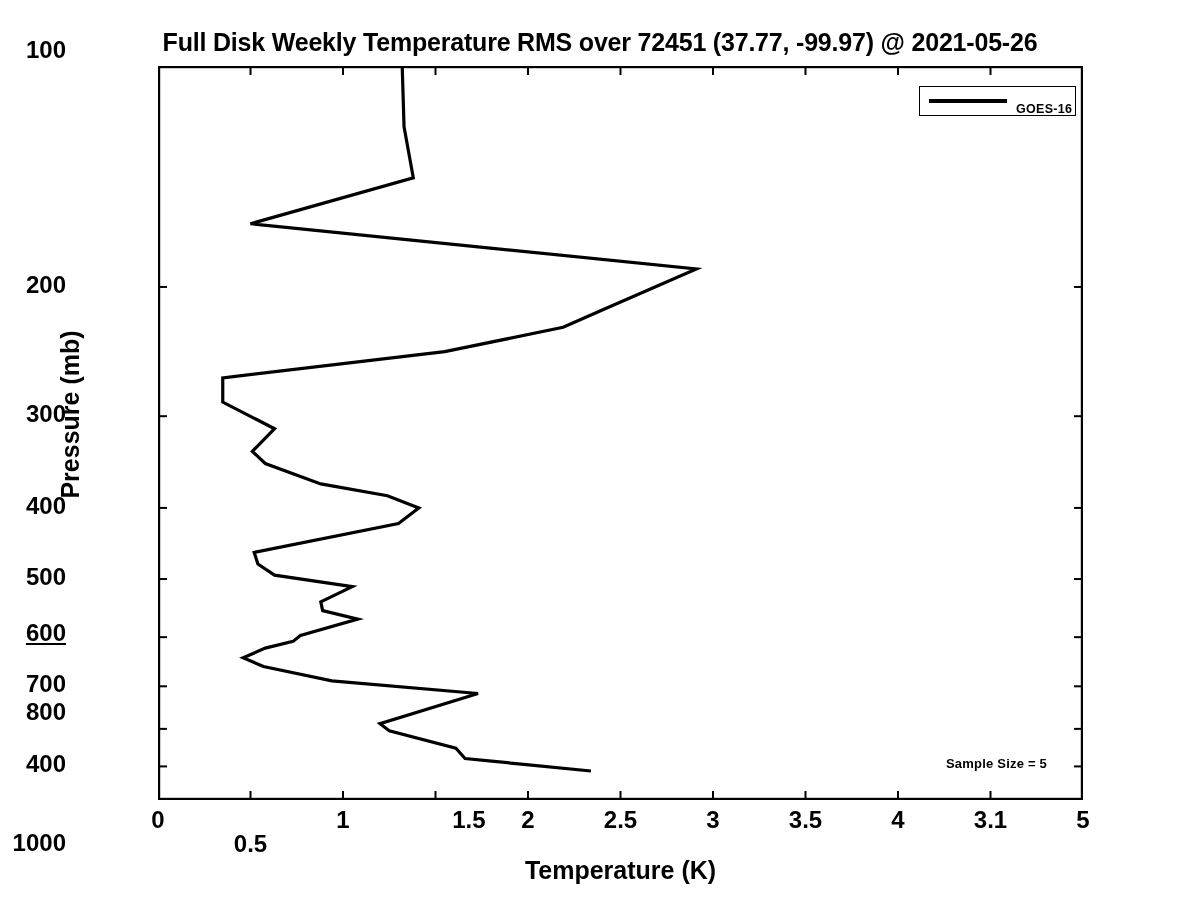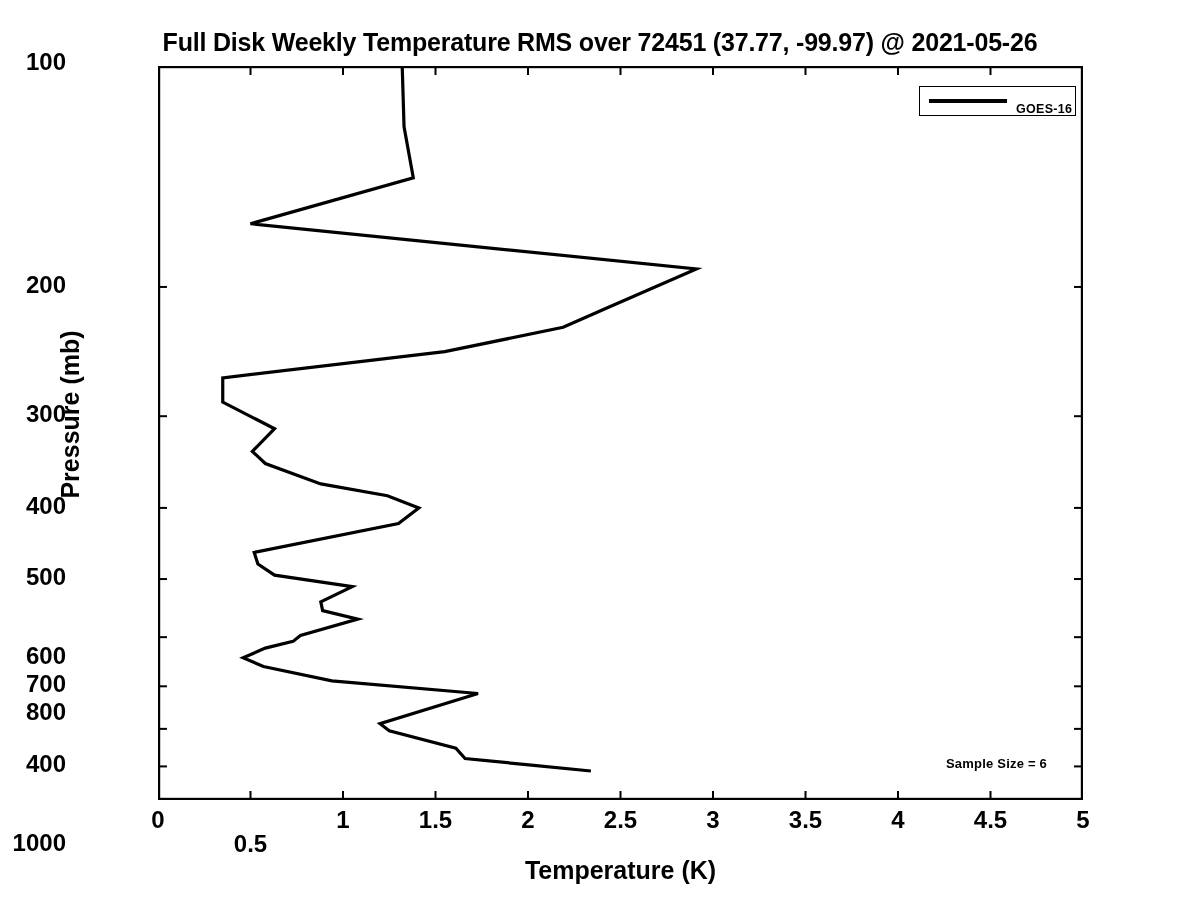--- a/index.html
+++ b/index.html
@@ -55,42 +55,42 @@
 
 <div id="figure">
 
   <div class="fig-title">Full Disk Weekly Temperature RMS over 72451 (37.77, -99.97) @ 2021-05-26</div>
 
   <div class="axis-label-y">Pressure (mb)</div>
 
   <div class="axis-label-x">Temperature (K)</div>
 
   <div id="ytick-labels">
-      <div class="tick-label-y" style="top: 48px;">100</div>
+      <div class="tick-label-y" style="top: 36px;">100</div>
       <div class="tick-label-y" style="top: 270.956px;">200</div>
       <div class="tick-label-y" style="top: 400.207px;">300</div>
       <div class="tick-label-y" style="top: 491.912px;">400</div>
       <div class="tick-label-y" style="top: 563.044px;">500</div>
-      <div class="tick-label-y" style="top: 642px;">600</div>
+      <div class="tick-label-y" style="top: 619px; text-decoration: underline;">600</div>
       <div class="tick-label-y" style="top: 670.302px;">700</div>
       <div class="tick-label-y" style="top: 698px; text-align: center;">800</div>
       <div class="tick-label-y" style="top: 750.414px;">400</div>
       <div class="tick-label-y" style="top: 810px; margin-top: 19px;">1000</div>
     </div>
   <div id="xtick-labels">
       <div class="tick-label-x" style="left: 108px; width: 100px;">0</div>
       <div class="tick-label-x" style="left: 200.5px; width: 100px; margin-top: 24px;">0.5</div>
       <div class="tick-label-x" style="left: 293px; width: 100px;">1</div>
-      <div class="tick-label-x" style="left: 385.5px; width: 100px;">1.5</div>
+      <div class="tick-label-x" style="left: 385.5px; width: 100px; text-align: right;">1.5</div>
       <div class="tick-label-x" style="left: 478px; width: 100px;">2</div>
       <div class="tick-label-x" style="left: 570.5px; width: 100px;">2.5</div>
       <div class="tick-label-x" style="left: 663px; width: 100px;">3</div>
       <div class="tick-label-x" style="left: 755.5px; width: 100px;">3.5</div>
       <div class="tick-label-x" style="left: 848px; width: 100px;">4</div>
-      <div class="tick-label-x" style="left: 940.5px; width: 100px;">4.5</div>
+      <div class="tick-label-x" style="left: 940.5px; width: 100px;">3.1</div>
       <div class="tick-label-x" style="left: 1033px; width: 100px;">5</div>
     </div>
 
   <div class="plot-area">
     <svg id="plot-svg" width="925" height="734" viewBox="0 0 925 734">
         <rect x="1.1" y="1.1" width="922.8" height="731.8" fill="none" stroke="#000" stroke-width="2.2"></rect>
         <line x1="0" y1="0" x2="9" y2="0" stroke="#000" stroke-width="2"></line>
         <line x1="925" y1="0" x2="916" y2="0" stroke="#000" stroke-width="2"></line>
         <line x1="0" y1="220.95601681736224" x2="9" y2="220.95601681736224" stroke="#000" stroke-width="2"></line>
         <line x1="925" y1="220.95601681736224" x2="916" y2="220.95601681736224" stroke="#000" stroke-width="2"></line>
@@ -134,15 +134,15 @@
         <line x1="925" y1="0" x2="925" y2="9" stroke="#000" stroke-width="2"></line>
         <polyline points="244.20,0.00 246.05,60.76 255.30,111.78 92.50,157.70 538.35,202.92 447.70,242.52 405.15,261.32 286.75,285.65 64.75,311.86 64.75,336.09 116.55,362.71 94.35,385.38 107.30,397.52 162.80,417.92 229.40,429.73 260.85,441.91 240.50,457.46 96.20,486.46 99.90,498.03 116.55,509.20 194.25,520.60 162.80,535.80 164.65,544.58 199.80,553.13 142.45,569.57 135.05,575.39 107.30,582.13 85.10,591.74 105.45,600.58 173.90,614.79 320.05,627.51 222.00,657.65 231.25,664.85 297.85,682.19 307.10,692.52 432.90,704.99" fill="none" stroke="#000000" stroke-width="3.2" stroke-linejoin="miter" stroke-linecap="butt"></polyline>
       </svg>
   </div>
 
   <div class="legend-box">
     <span class="legend-line"></span>
     <span class="legend-label">GOES-16</span>
   </div>
 
-  <div class="sample-size">Sample Size = 6</div>
+  <div class="sample-size">Sample Size = 5</div>
 
 </div>
 
 </body></html>

